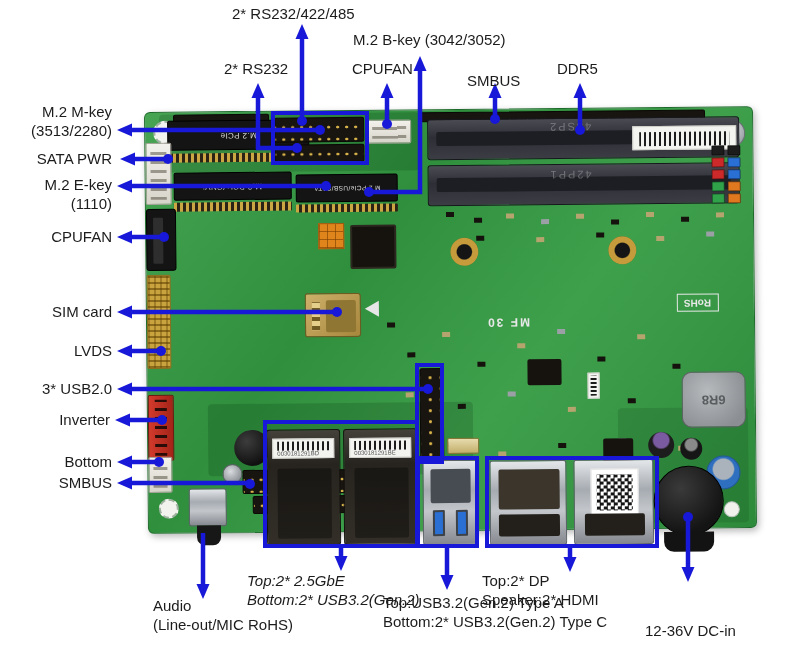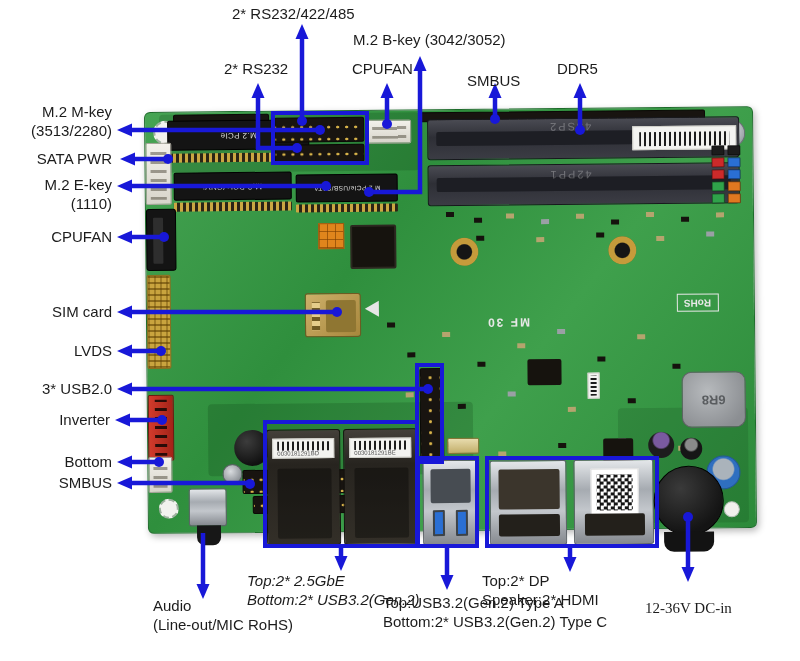--- a/index.html
+++ b/index.html
@@ -304,13 +304,13 @@
 <div class="lbl r" style="right:688px;top:473px;">SMBUS</div>
 
 <div class="lbl" style="left:153px;top:596px;">Audio
 (Line-out/MIC RoHS)</div>
 <div class="lbl" style="left:247px;top:571px;font-style:italic;">Top:2* 2.5GbE
 Bottom:2* USB3.2(Gen.2)</div>
 <div class="lbl" style="left:383px;top:593px;">Top:USB3.2(Gen.2) Type A
 Bottom:2* USB3.2(Gen.2) Type C</div>
 <div class="lbl" style="left:482px;top:571px;">Top:2* DP
 Speaker:2* HDMI</div>
-<div class="lbl" style="left:645px;top:599px;font-family:Liberation Serif, serif;">12-36V DC-in</div>
+<div class="lbl" style="left:645px;top:621px;">12-36V DC-in</div>
 
 </body></html>

